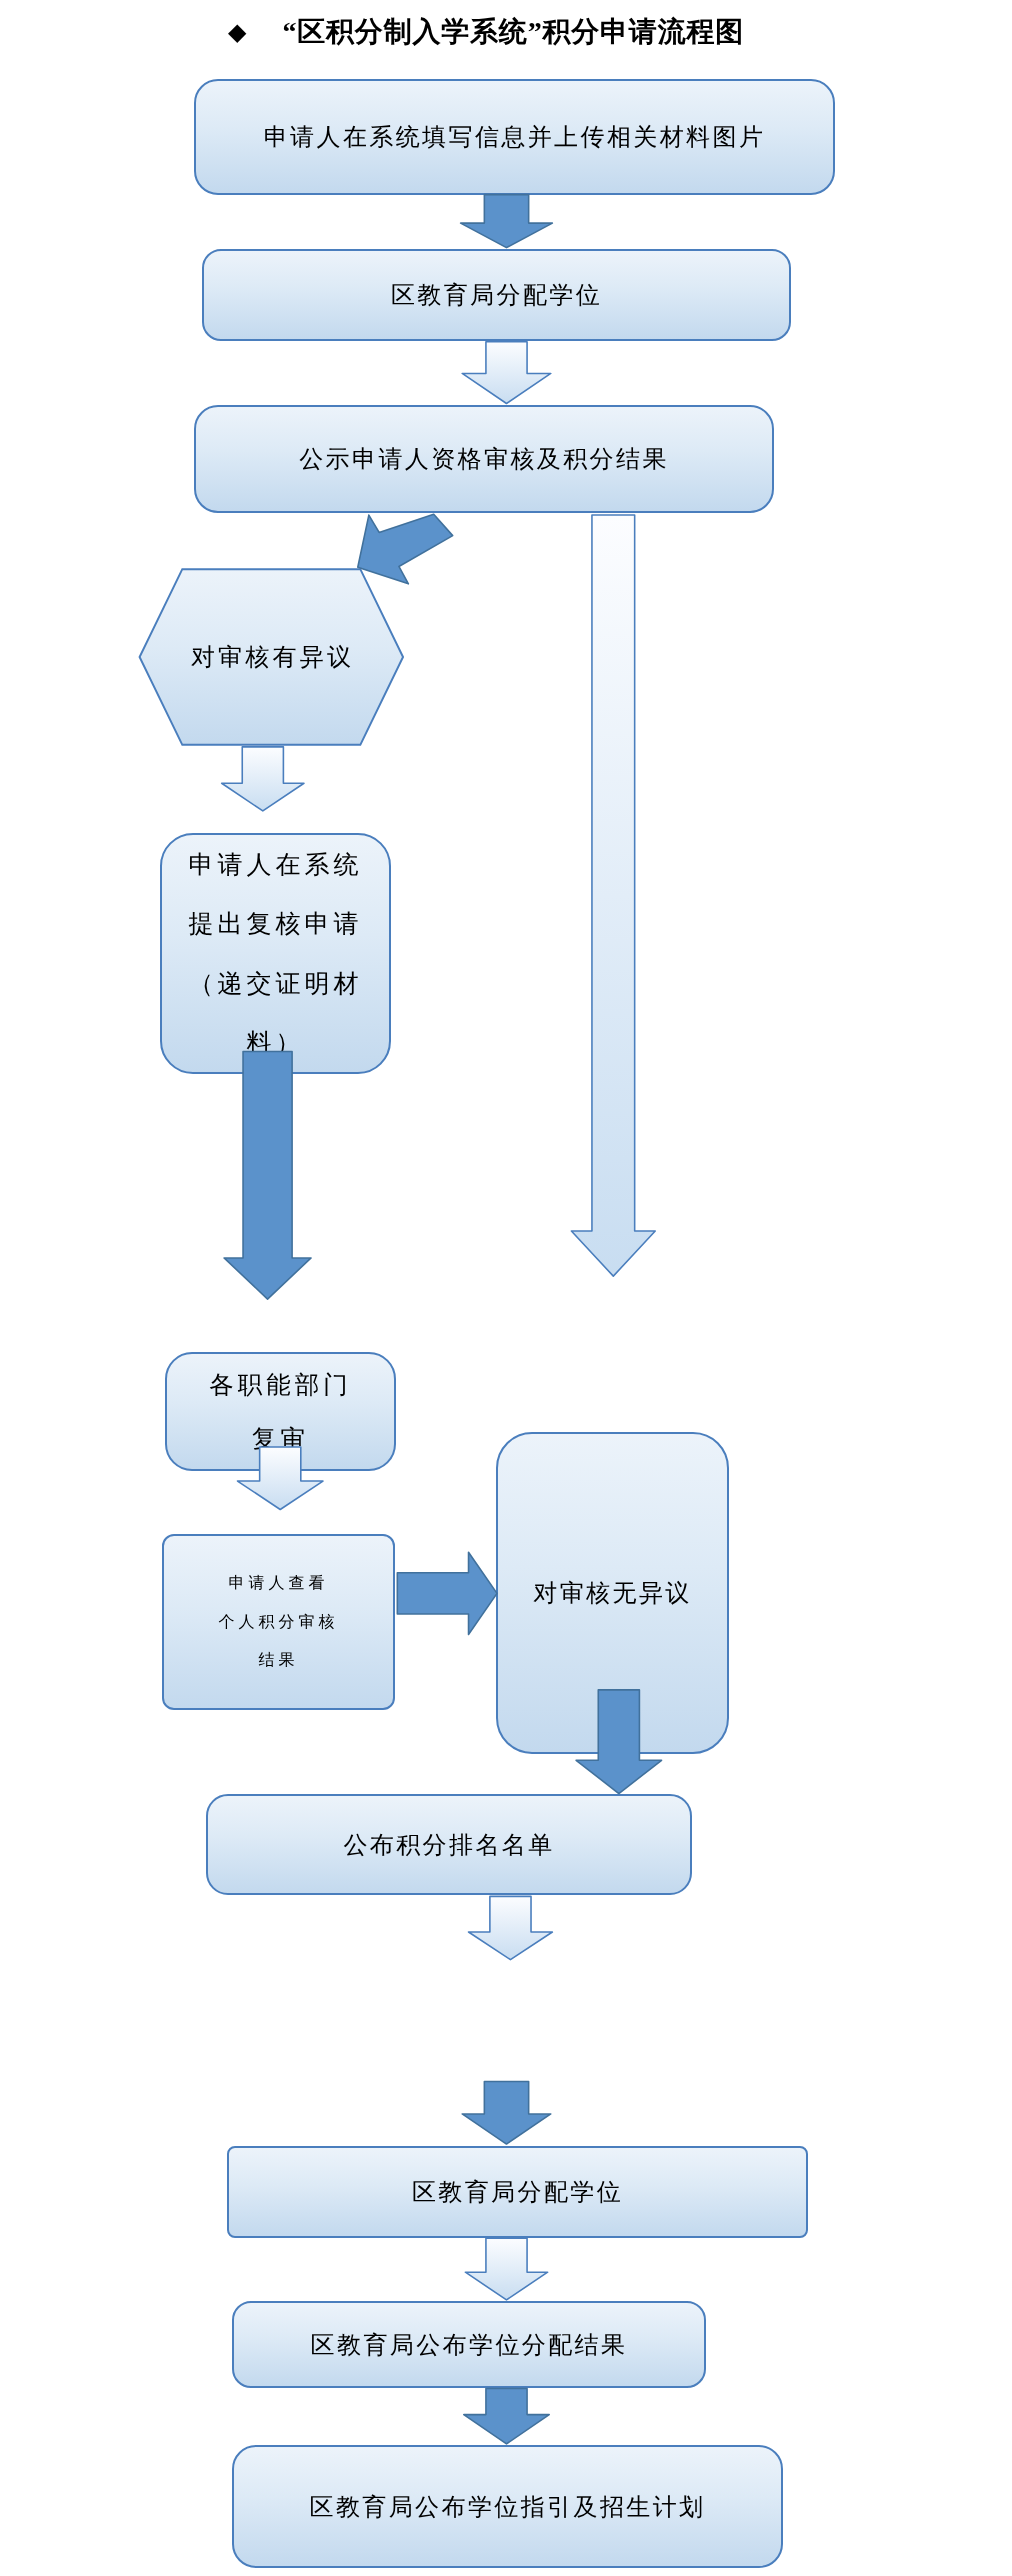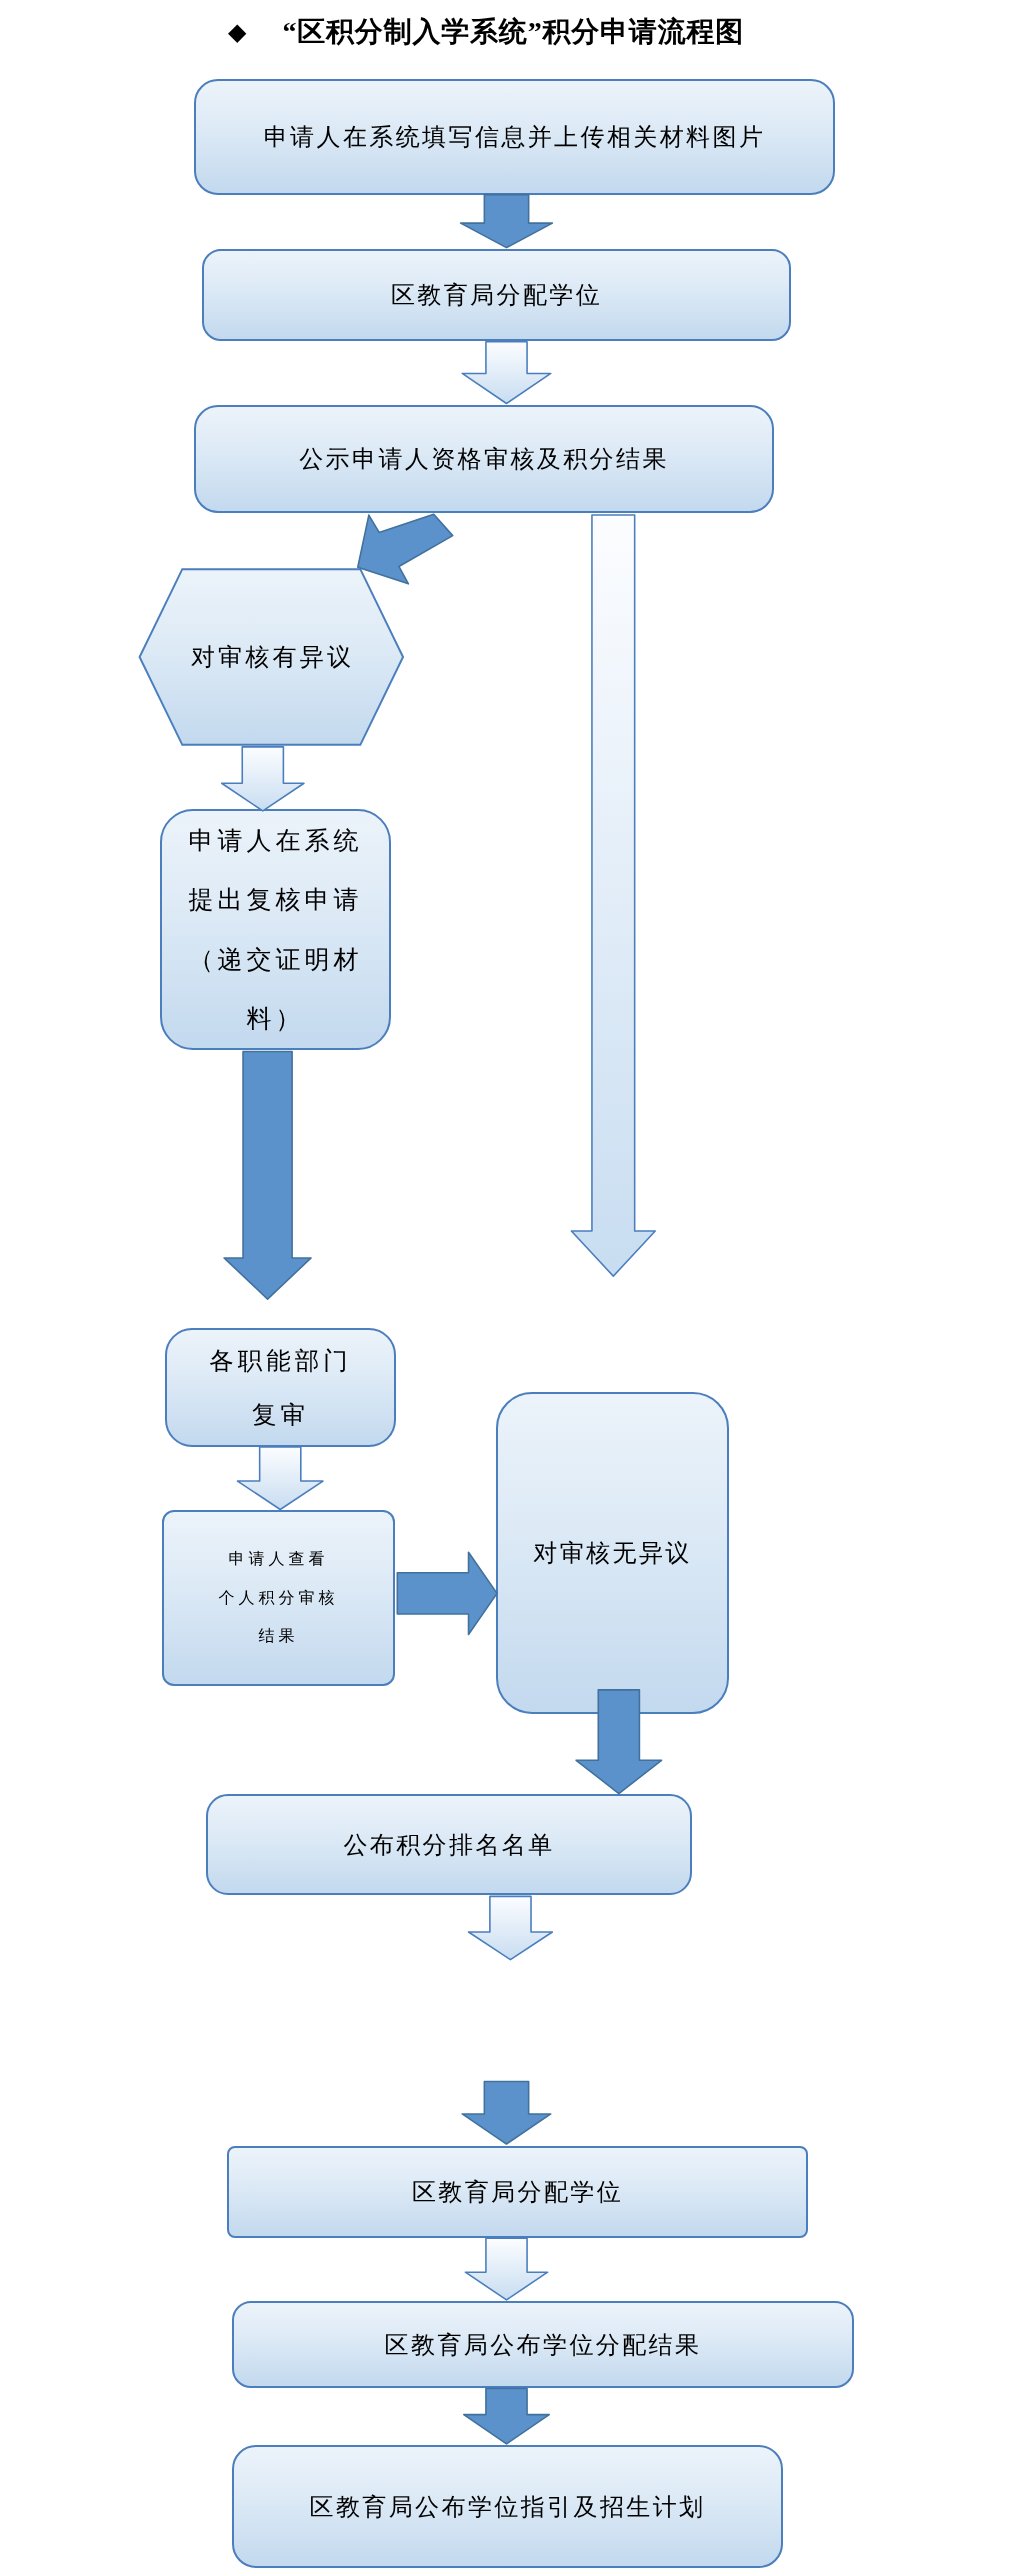--- a/index.html
+++ b/index.html
@@ -11,21 +11,21 @@
   html,body{margin:0;padding:0;background:var(--background);}
   #canvas{position:relative;width:1013px;height:2576px;background:var(--background);overflow:hidden;
           font-family:"Liberation Serif","DejaVu Serif",serif;color:var(--text);}
   .title-row{position:absolute;left:228px;top:12.7px;display:flex;align-items:center;}
   .title-bullet{font-size:24px;line-height:1;color:#000;}
   .title-text{font-size:28px;font-weight:bold;letter-spacing:0.8px;margin-left:36px;white-space:nowrap;}
   .node{position:absolute;box-sizing:border-box;border:2px solid var(--node-border);
         background:linear-gradient(180deg,var(--node-fill-top) 0%,var(--node-fill-mid) 42%,var(--node-fill-bottom) 100%);
         display:flex;align-items:center;justify-content:center;text-align:center;
         white-space:pre-line;font-size:24px;letter-spacing:2.4px;}
-  .n-multi{letter-spacing:4px;}
+  .n-multi{letter-spacing:4px;margin-top:24px;}
   .hex-wrap{position:absolute;left:138px;top:566px;width:269px;height:182px;}
   .hex-label{position:absolute;left:0;top:0;width:100%;height:100%;display:flex;align-items:center;justify-content:center;
              font-size:24px;letter-spacing:3.2px;}
   svg.overlay{position:absolute;left:0;top:0;pointer-events:none;}
   .arrow-solid{fill:var(--solid-arrow);stroke:var(--solid-arrow-border);stroke-width:2;stroke-linejoin:round;}
   .arrow-light{fill:url(#lightGrad);stroke:var(--node-border);stroke-width:2;stroke-linejoin:round;}
 </style>
 </head>
 <body>
 
@@ -61,28 +61,28 @@
 （递交证明材
 料）</div>
 
   <div class="node n-multi" style="left:165px;top:1328px;width:231px;height:119px;border-radius:27px;font-size:24.5px;line-height:2.2;">各职能部门
 复审</div>
 
   <div class="node n-multi" style="left:162px;top:1510px;width:233px;height:176px;border-radius:12px;font-size:16px;line-height:2.4;">申请人查看
 个人积分审核
 结果</div>
 
-  <div class="node" style="left:496px;top:1392px;width:233px;height:322px;border-radius:36px;">对审核无异议</div>
+  <div class="node" style="left:496px;top:1432px;width:233px;height:322px;border-radius:36px;">对审核无异议</div>
 
   <div class="node" style="left:206px;top:1794px;width:486px;height:101px;border-radius:22px;">公布积分排名名单</div>
 
 
   <div class="node" style="left:227px;top:2146px;width:581px;height:92px;border-radius:8px;">区教育局分配学位</div>
 
-  <div class="node" style="left:232px;top:2301px;width:622px;height:87px;border-radius:19px;">区教育局公布学位分配结果</div>
+  <div class="node" style="left:232px;top:2301px;width:474px;height:87px;border-radius:19px;">区教育局公布学位分配结果</div>
 
   <div class="node" style="left:232px;top:2445px;width:551px;height:123px;border-radius:24px;">区教育局公布学位指引及招生计划</div>
 
   <svg class="overlay" width="1013" height="2576" viewBox="0 0 1280 3256">
     <defs>
       <linearGradient id="lightGrad" x1="0" y1="0" x2="0" y2="1">
         <stop offset="0" style="stop-color:var(--light-arrow-top,#fcfdff)"></stop>
         <stop offset="1" style="stop-color:var(--light-arrow-bottom,#c8ddf1)"></stop>
       </linearGradient>
     </defs>

